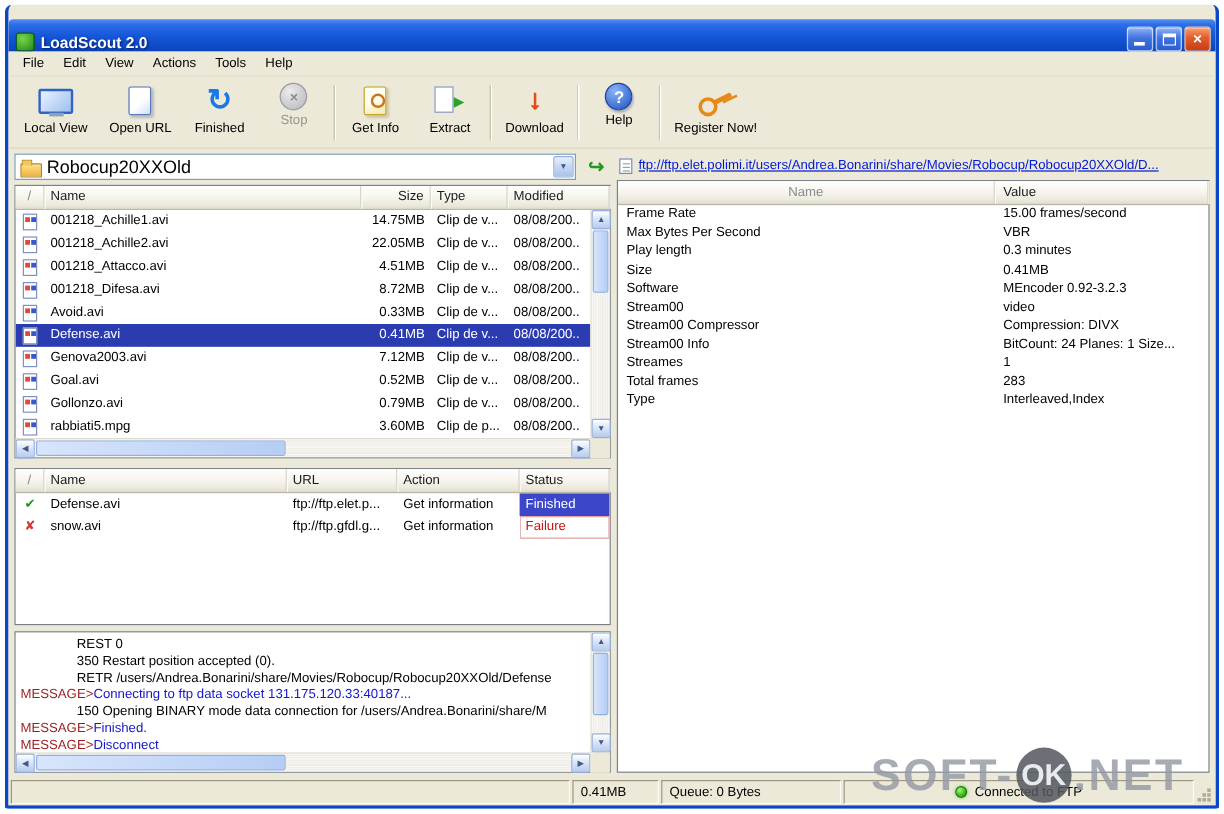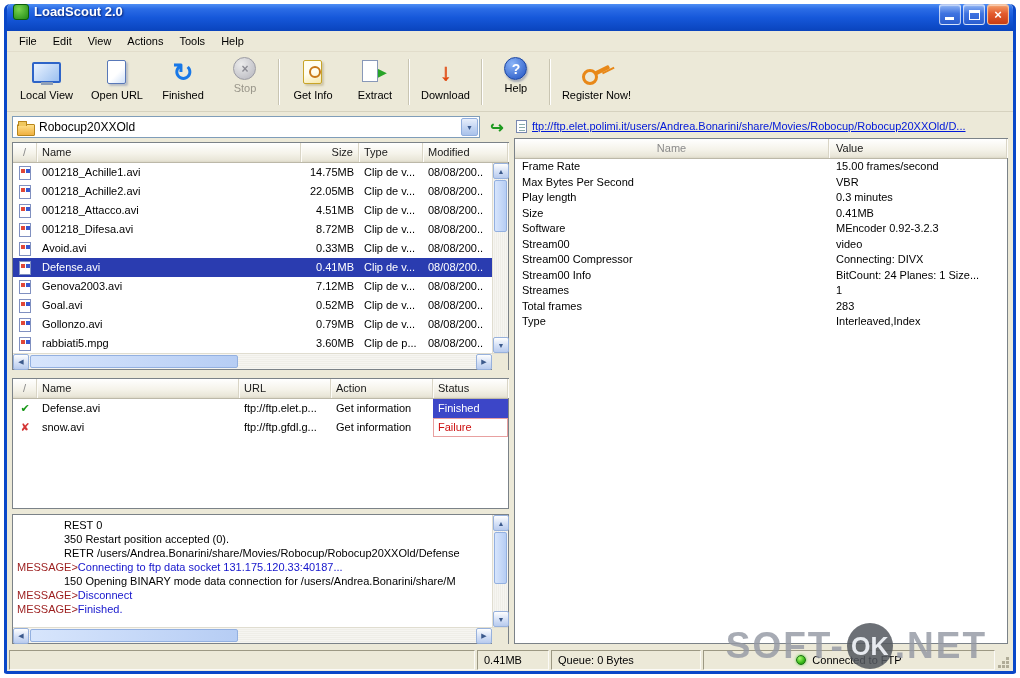--- a/index.html
+++ b/index.html
@@ -1,22 +1,22 @@
 <!DOCTYPE html>
 <html><head>
 <meta charset="utf-8">
 <style>
   *{margin:0;padding:0;box-sizing:border-box;font-family:"Liberation Sans",sans-serif;}
   html,body{width:1020px;height:678px;background:#fff;overflow:hidden;position:relative;}
   .window{position:absolute;top:4px;left:4px;right:4px;bottom:4px;border:3px solid #0947c8;border-top:none;
           border-radius:6px 6px 3px 3px;background:#ece9d8;display:flex;flex-direction:column;overflow:hidden;}
   
-  .titlebar{height:27px;flex:none;display:flex;align-items:flex-start;gap:5px;padding:0 4px 0 6px;
+  .titlebar{height:27px;flex:none;display:flex;align-items:flex-end;gap:5px;padding:0 4px 0 6px;
             background:linear-gradient(180deg,#4e8ef4 0%,#2b6ce6 18%,#1658da 50%,#0d4ac6 85%,#0a44bc 100%);
-            border-radius:4px 4px 0 0;}
+            border-radius:4px 4px 0 0;margin-top:12px;}
   .app-icon{width:16px;height:16px;flex:none;border-radius:3px;border:1px solid #0b5c0b;
             background:radial-gradient(circle at 35% 30%,#7ad44e,#1f8a16);}
   .title{color:#fff;font-weight:bold;font-size:13px;text-shadow:1px 1px 2px rgba(0,20,90,.85);flex:1;}
   .winbtns{display:flex;gap:2px;}
   .wbtn{width:22px;height:21px;border-radius:3px;position:relative;display:flex;align-items:center;justify-content:center;
         color:#fff;font-size:13px;font-weight:bold;border:1px solid rgba(255,255,255,.65);
         background:linear-gradient(180deg,#8fb4f4,#3f73e0 45%,#2a5ed0);box-shadow:inset 0 1px 1px rgba(255,255,255,.5);}
   .wbtn.close{background:linear-gradient(180deg,#f4a06a,#e35b2e 45%,#c83d14);border-color:#f2c3a2;}
   .glyph-min{position:absolute;left:5px;bottom:4px;width:9px;height:3px;background:#fff;}
   .glyph-max{position:absolute;left:5px;top:5px;width:11px;height:10px;border:1px solid #fff;border-top-width:3px;}
@@ -50,21 +50,21 @@
       box-shadow:1px 2px 2px rgba(40,60,120,.35);}
   .register-icon::before{content:"";position:absolute;left:4px;top:12px;width:10px;height:10px;border:3px solid #e88818;border-radius:50%;}
   .register-icon::after{content:"";position:absolute;left:17px;top:11px;width:15px;height:4px;background:#e88818;border-radius:1px;
       transform:rotate(-26deg);box-shadow:5px 3px 0 -1px #e88818;}
   
   .main{flex:1;display:flex;gap:5px;padding:4px 5px;min-height:0;background:#ece9d8;}
   .leftcol{width:497px;flex:none;display:flex;flex-direction:column;min-height:0;}
   .rightcol{flex:1;display:flex;flex-direction:column;min-width:0;}
   .addr-row{height:22px;flex:none;display:flex;align-items:center;gap:5px;margin-bottom:4px;}
   .combo{flex:1;height:22px;background:#fff;border:1px solid #7f9db9;display:flex;align-items:center;gap:5px;padding:0 1px 0 4px;}
-  .combo-text{flex:1;font-size:12px;white-space:nowrap;overflow:hidden;}
+  .combo-text{flex:1;font-size:15px;white-space:nowrap;overflow:hidden;}
   .combo-btn{width:17px;height:18px;flex:none;display:flex;align-items:center;justify-content:center;font-size:7px;color:#3a5a90;
       background:linear-gradient(180deg,#e8effc,#c2d4f2 55%,#aac2ea);border:1px solid #90aede;border-radius:2px;}
   .icon-folder{position:relative;width:17px;height:14px;flex:none;}
   .icon-folder::before{content:"";position:absolute;left:0;top:4px;width:16px;height:10px;border:1px solid #b8861c;border-radius:1px;
       background:linear-gradient(#ffe08a,#f0b040);}
   .icon-folder::after{content:"";position:absolute;left:1px;top:1px;width:7px;height:4px;background:#f0c860;border:1px solid #b8861c;
       border-bottom:none;border-radius:1px 1px 0 0;}
   .go-btn{width:24px;height:22px;flex:none;display:flex;align-items:center;justify-content:center;font-size:16px;font-weight:bold;color:#1e9a1e;}
   .panel{border:1px solid #7b8288;background:#fff;display:flex;flex-direction:column;min-height:0;}
   .file-panel{height:228px;flex:none;}
@@ -370,22 +370,22 @@
       </div>
 
       <div class="panel log-panel">
         <div class="body-wrap">
           <div class="log-body">
               <div class="logline"><span class="logplain">REST 0</span></div>
               <div class="logline"><span class="logplain">350 Restart position accepted (0).</span></div>
               <div class="logline"><span class="logplain">RETR /users/Andrea.Bonarini/share/Movies/Robocup/Robocup20XXOld/Defense</span></div>
               <div class="logline"><span class="logpre">MESSAGE&gt;</span><span class="logmsg">Connecting to ftp data socket 131.175.120.33:40187...</span></div>
               <div class="logline"><span class="logplain">150 Opening BINARY mode data connection for /users/Andrea.Bonarini/share/M</span></div>
+              <div class="logline"><span class="logpre">MESSAGE&gt;</span><span class="logmsg">Finished.</span></div>
               <div class="logline"><span class="logpre">MESSAGE&gt;</span><span class="logmsg">Disconnect</span></div>
-              <div class="logline"><span class="logpre">MESSAGE&gt;</span><span class="logmsg">Finished.</span></div>
             </div>
           <div class="sb-v">
             <span class="sb-btn">▲</span>
             <span class="sb-track">
                 <span class="sb-thumb"></span>
               </span>
             <span class="sb-btn">▼</span>
           </div>
         </div>
         <div class="sb-h">
@@ -430,21 +430,21 @@
             <div class="prow props-grid">
               <span class="cell pc0">Software</span>
               <span class="cell pc1">MEncoder 0.92-3.2.3</span>
             </div>
             <div class="prow props-grid">
               <span class="cell pc0">Stream00</span>
               <span class="cell pc1">video</span>
             </div>
             <div class="prow props-grid">
               <span class="cell pc0">Stream00 Compressor</span>
-              <span class="cell pc1">Connecting: DIVX</span>
+              <span class="cell pc1">Compression: DIVX</span>
             </div>
             <div class="prow props-grid">
               <span class="cell pc0">Stream00 Info</span>
               <span class="cell pc1">BitCount: 24 Planes: 1 Size...</span>
             </div>
             <div class="prow props-grid">
               <span class="cell pc0">Streames</span>
               <span class="cell pc1">1</span>
             </div>
             <div class="prow props-grid">

